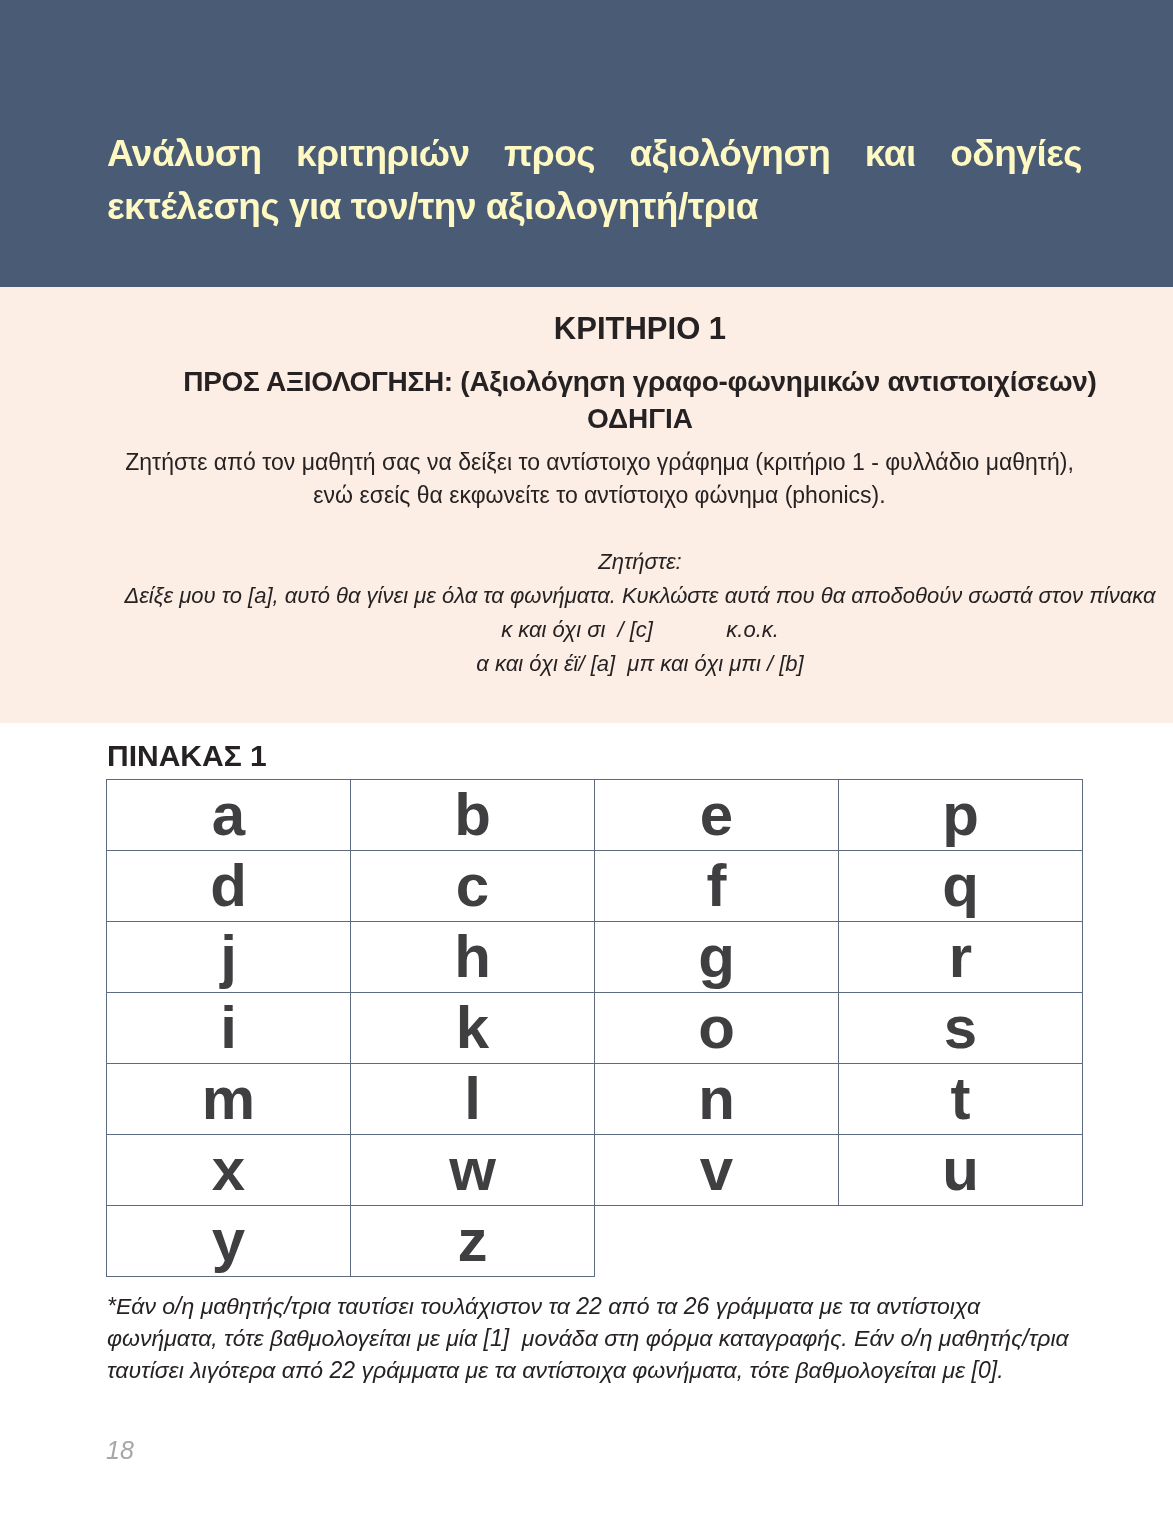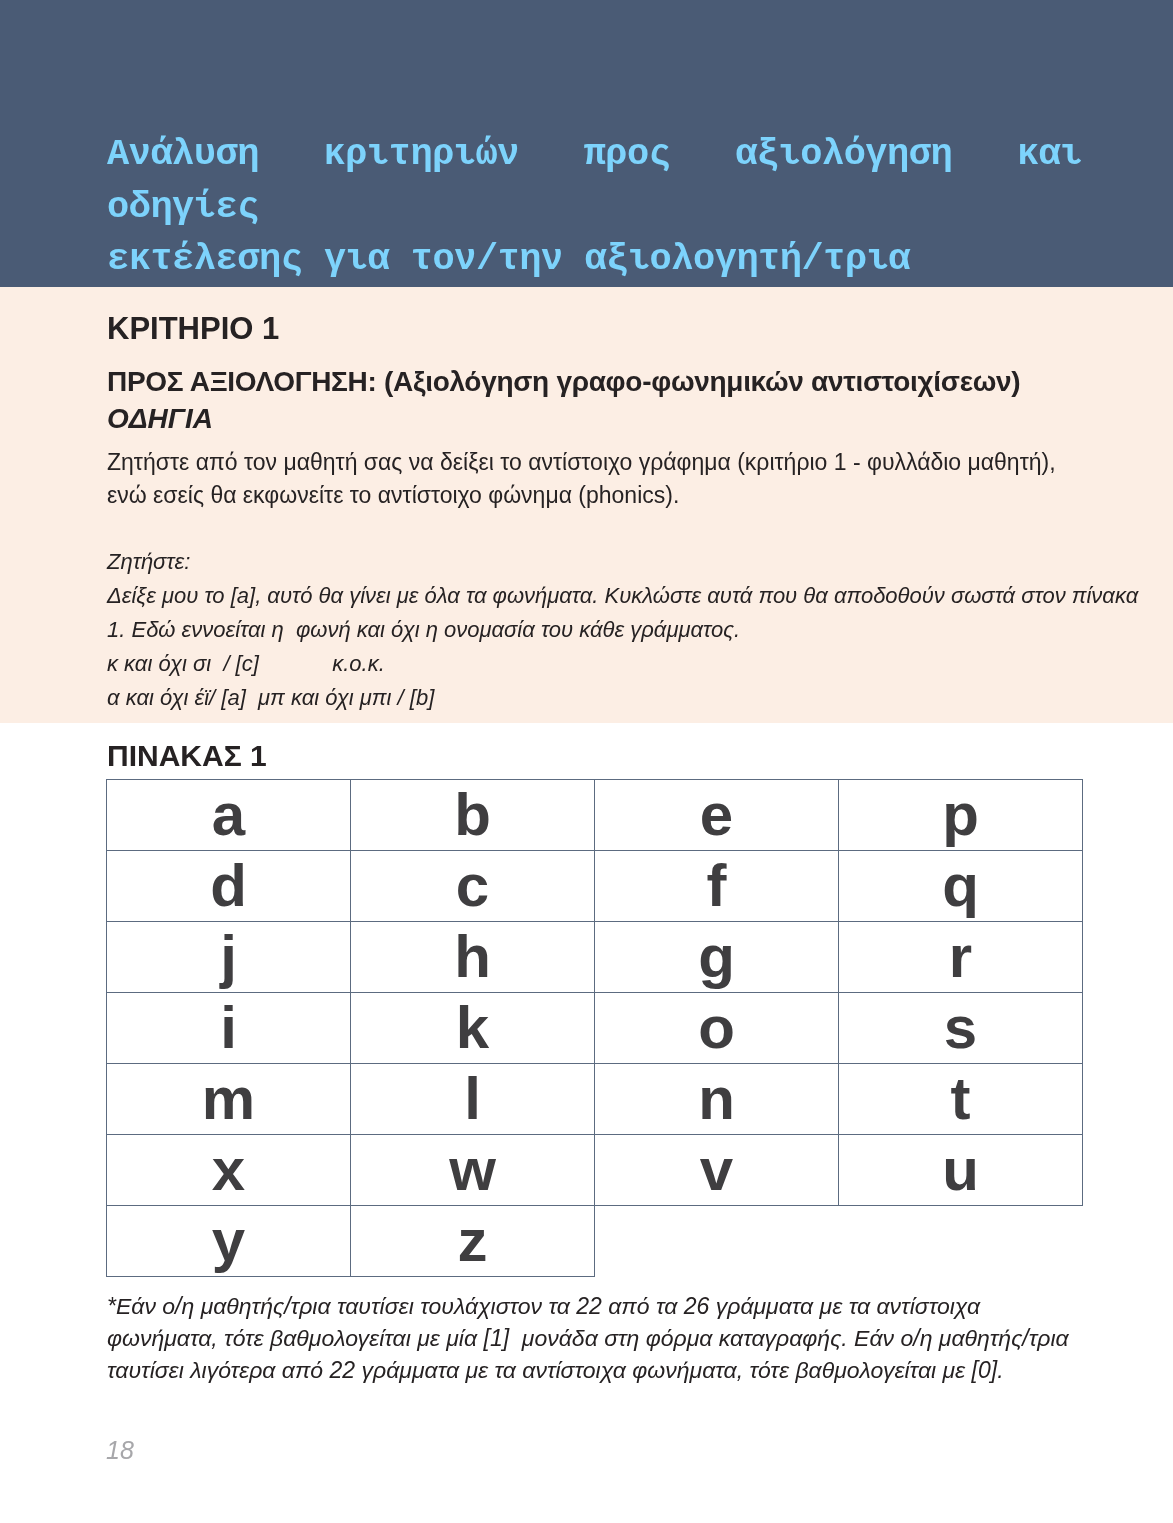--- a/index.html
+++ b/index.html
@@ -15,46 +15,46 @@
 
   
   .header-band{
     box-sizing:border-box;
     width:100%;height:287px;
     background:#4a5b75;
     padding:128px 0 0 107px;
   }
   .page-title{
     width:975px;
-    color:#7dd3fc;
+    color:#fef9c3;
     font-weight:bold;
     font-size:37px;
     line-height:1.42;
     letter-spacing:-0.5px;
-    font-family:Liberation Mono, monospace;
   }
   .page-title .line1{text-align:justify;text-align-last:justify;}
   .page-title .line2{text-align:left;white-space:nowrap;}
 
   
   .pink-section{
     box-sizing:border-box;
     width:100%;height:436px;
     background:#fceee4;
     padding:24px 0 0 107px;
     overflow:hidden;
+    text-align:center;
   }
   .h-criterion{
     font-size:31px;font-weight:bold;margin:0 0 19px 0;letter-spacing:0px;
   }
   .h-sub{
     font-size:28px;font-weight:bold;margin:0 0 5px 0;white-space:nowrap;letter-spacing:-0.3px;
   }
   .h-odigia{
-    font-size:28px;font-weight:bold;margin:0 0 11px 0;font-style:italic;
+    font-size:28px;font-weight:bold;margin:0 0 11px 0;
   }
   .instruction{
     width:985px;
     font-size:23px;line-height:1.43;
     margin:0 0 33px 0;
   }
   .guidance{
     font-style:italic;
     font-size:22px;line-height:1.55;
   }
@@ -117,21 +117,20 @@
 
   <div class="pink-section">
     <div class="h-criterion">ΚΡΙΤΗΡΙΟ 1</div>
     <div class="h-sub">ΠΡΟΣ ΑΞΙΟΛΟΓΗΣΗ: (Αξιολόγηση γραφο-φωνημικών αντιστοιχίσεων)</div>
     <div class="h-odigia">ΟΔΗΓΙΑ</div>
     <p class="instruction">Ζητήστε από τον μαθητή σας να δείξει το αντίστοιχο γράφημα (κριτήριο 1 - φυλλάδιο μαθητή), ενώ εσείς θα εκφωνείτε το αντίστοιχο φώνημα (phonics).</p>
 
     <div class="guidance">
       <div class="g-line">Ζητήστε:</div>
       <div class="g-line">Δείξε μου το [a], αυτό θα γίνει με όλα τα φωνήματα. Κυκλώστε αυτά που θα αποδοθούν σωστά στον πίνακα</div>
-      <div class="g-line">1. Εδώ εννοείται η  φωνή και όχι η ονομασία του κάθε γράμματος.</div>
       <div class="g-line">κ και όχι σι  / [c]            κ.ο.κ.</div>
       <div class="g-line">α και όχι έϊ/ [a]  μπ και όχι μπι / [b]</div>
     </div>
   </div>
 
   <div class="table-title">ΠΙΝΑΚΑΣ 1</div>
 
   <table class="letters">
     <colgroup>
         <col style="width:25%">

